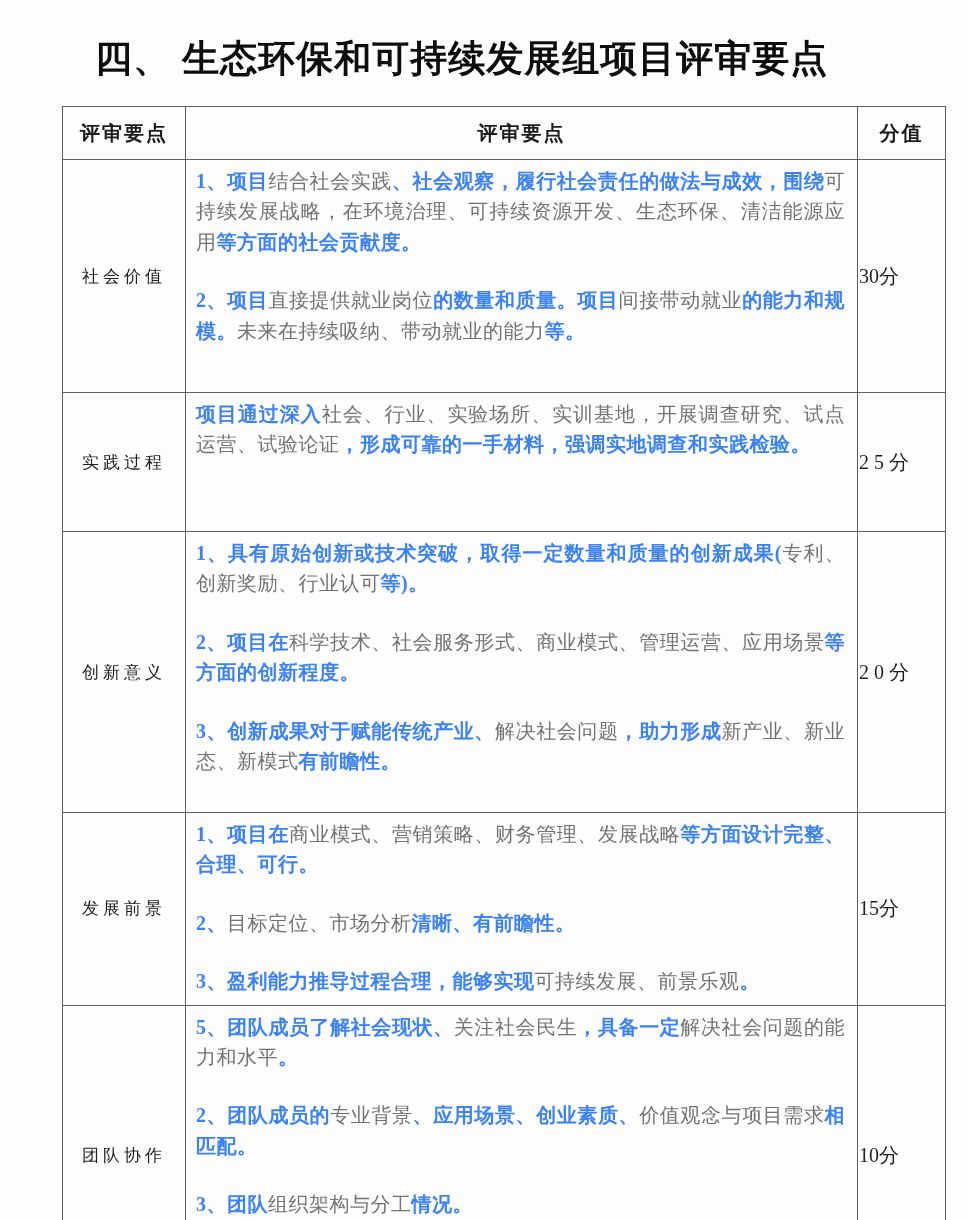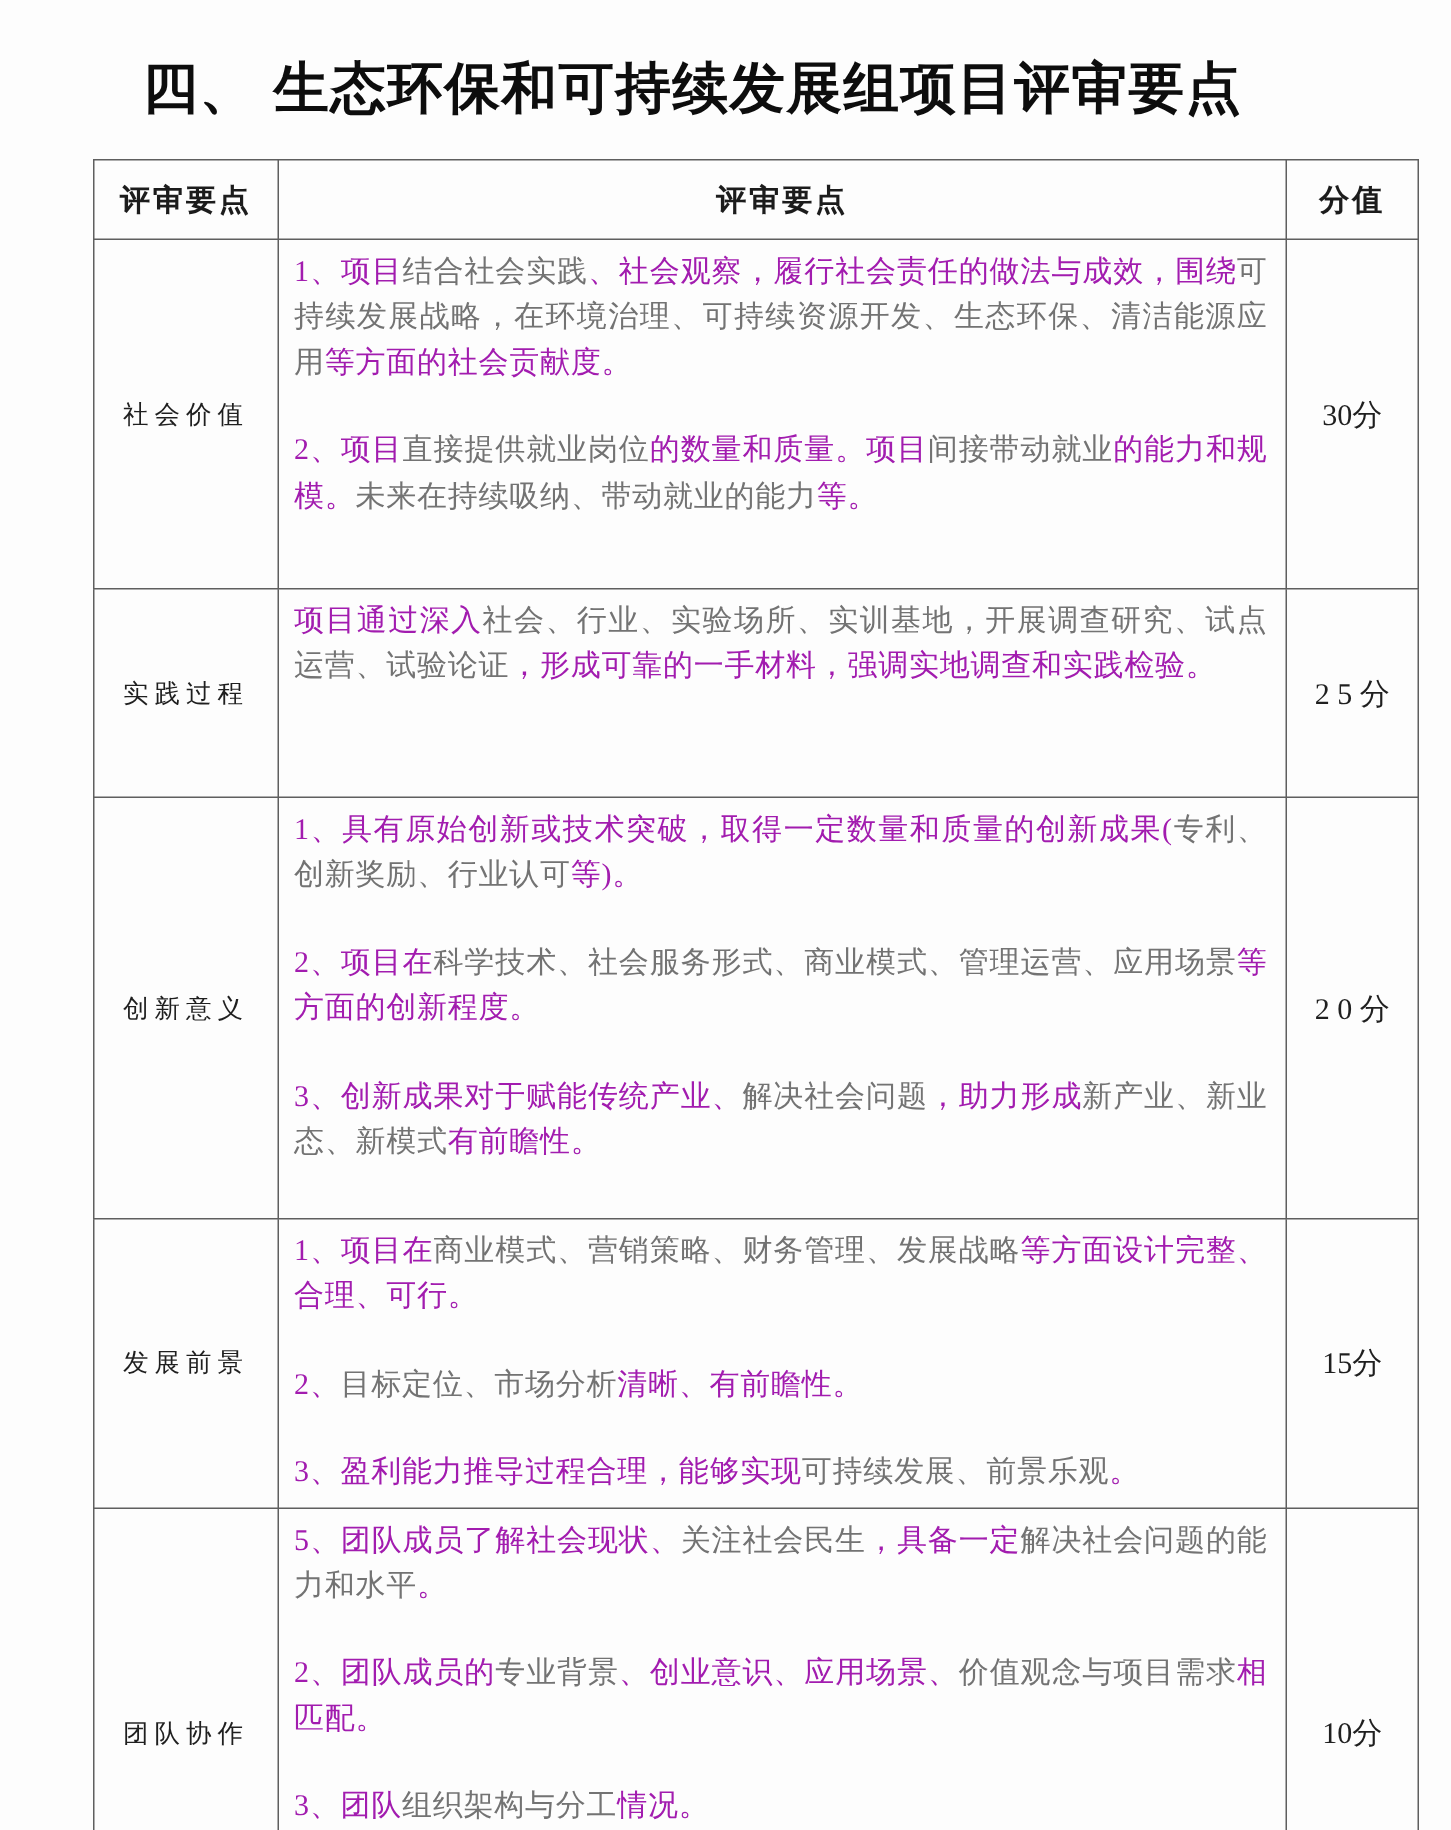--- a/index.html
+++ b/index.html
@@ -41,37 +41,37 @@
     color:#1c1c1c;
   }
   td.criterion-cell{
     text-align:center;
     vertical-align:middle;
     font-size:17px;
     letter-spacing:4px;
     color:#1f1f1f;
   }
   td.score-cell{
-    text-align:center;
+    text-align:left;
     vertical-align:middle;
     font-size:20px;
     color:#1f1f1f;
     white-space:nowrap;
   }
   td.content-cell{
     vertical-align:top;
     padding:6px 12px 8px 10px;
     font-size:20px;
     line-height:1.52;
     letter-spacing:0.5px;
     text-align:justify;
   }
   td.content-cell p{margin:0 0 28px 0;}
   td.content-cell p:last-child{margin-bottom:0;}
-  .seg-black{color:#a21caf;}
+  .seg-black{color:#3b82f6;font-weight:bold;}
   .seg-red{color:#737373;}
   tr.row-0{height:233px;}
   tr.row-1{height:139px;}
   tr.row-2{height:281px;}
   tr.row-3{height:192px;}
   tr.row-4{height:300px;}
 </style>
 </head>
 <body>
 
@@ -121,19 +121,19 @@
           <p><span class="seg-black">1、项目在</span><span class="seg-red">商业模式、营销策略、财务管理、发展战略</span><span class="seg-black">等方面设计完整、合理、可行。</span></p>
           <p><span class="seg-black">2、</span><span class="seg-red">目标定位、市场分析</span><span class="seg-black">清晰、有前瞻性。</span></p>
           <p><span class="seg-black">3、盈利能力推导过程合理，能够实现</span><span class="seg-red">可持续发展、前景乐观</span><span class="seg-black">。</span></p>
         </td>
         <td class="score-cell">15分</td>
       </tr>
       <tr class="row-4">
         <td class="criterion-cell">团队协作</td>
         <td class="content-cell">
           <p><span class="seg-black">5、团队成员了解社会现状、</span><span class="seg-red">关注社会民生</span><span class="seg-black">，具备一定</span><span class="seg-red">解决社会问题的能力和水平</span><span class="seg-black">。</span></p>
-          <p><span class="seg-black">2、团队成员的</span><span class="seg-red">专业背景</span><span class="seg-black">、创业意识、应用场景、</span><span class="seg-red">价值观念与项目需求</span><span class="seg-black">相匹配。</span></p>
+          <p><span class="seg-black">2、团队成员的</span><span class="seg-red">专业背景</span><span class="seg-black">、应用场景、创业素质、</span><span class="seg-red">价值观念与项目需求</span><span class="seg-black">相匹配。</span></p>
           <p><span class="seg-black">3、团队</span><span class="seg-red">组织架构与分工</span><span class="seg-black">情况。</span></p>
         </td>
         <td class="score-cell">10分</td>
       </tr>
     </tbody>
 </table>
 
 </body></html>

